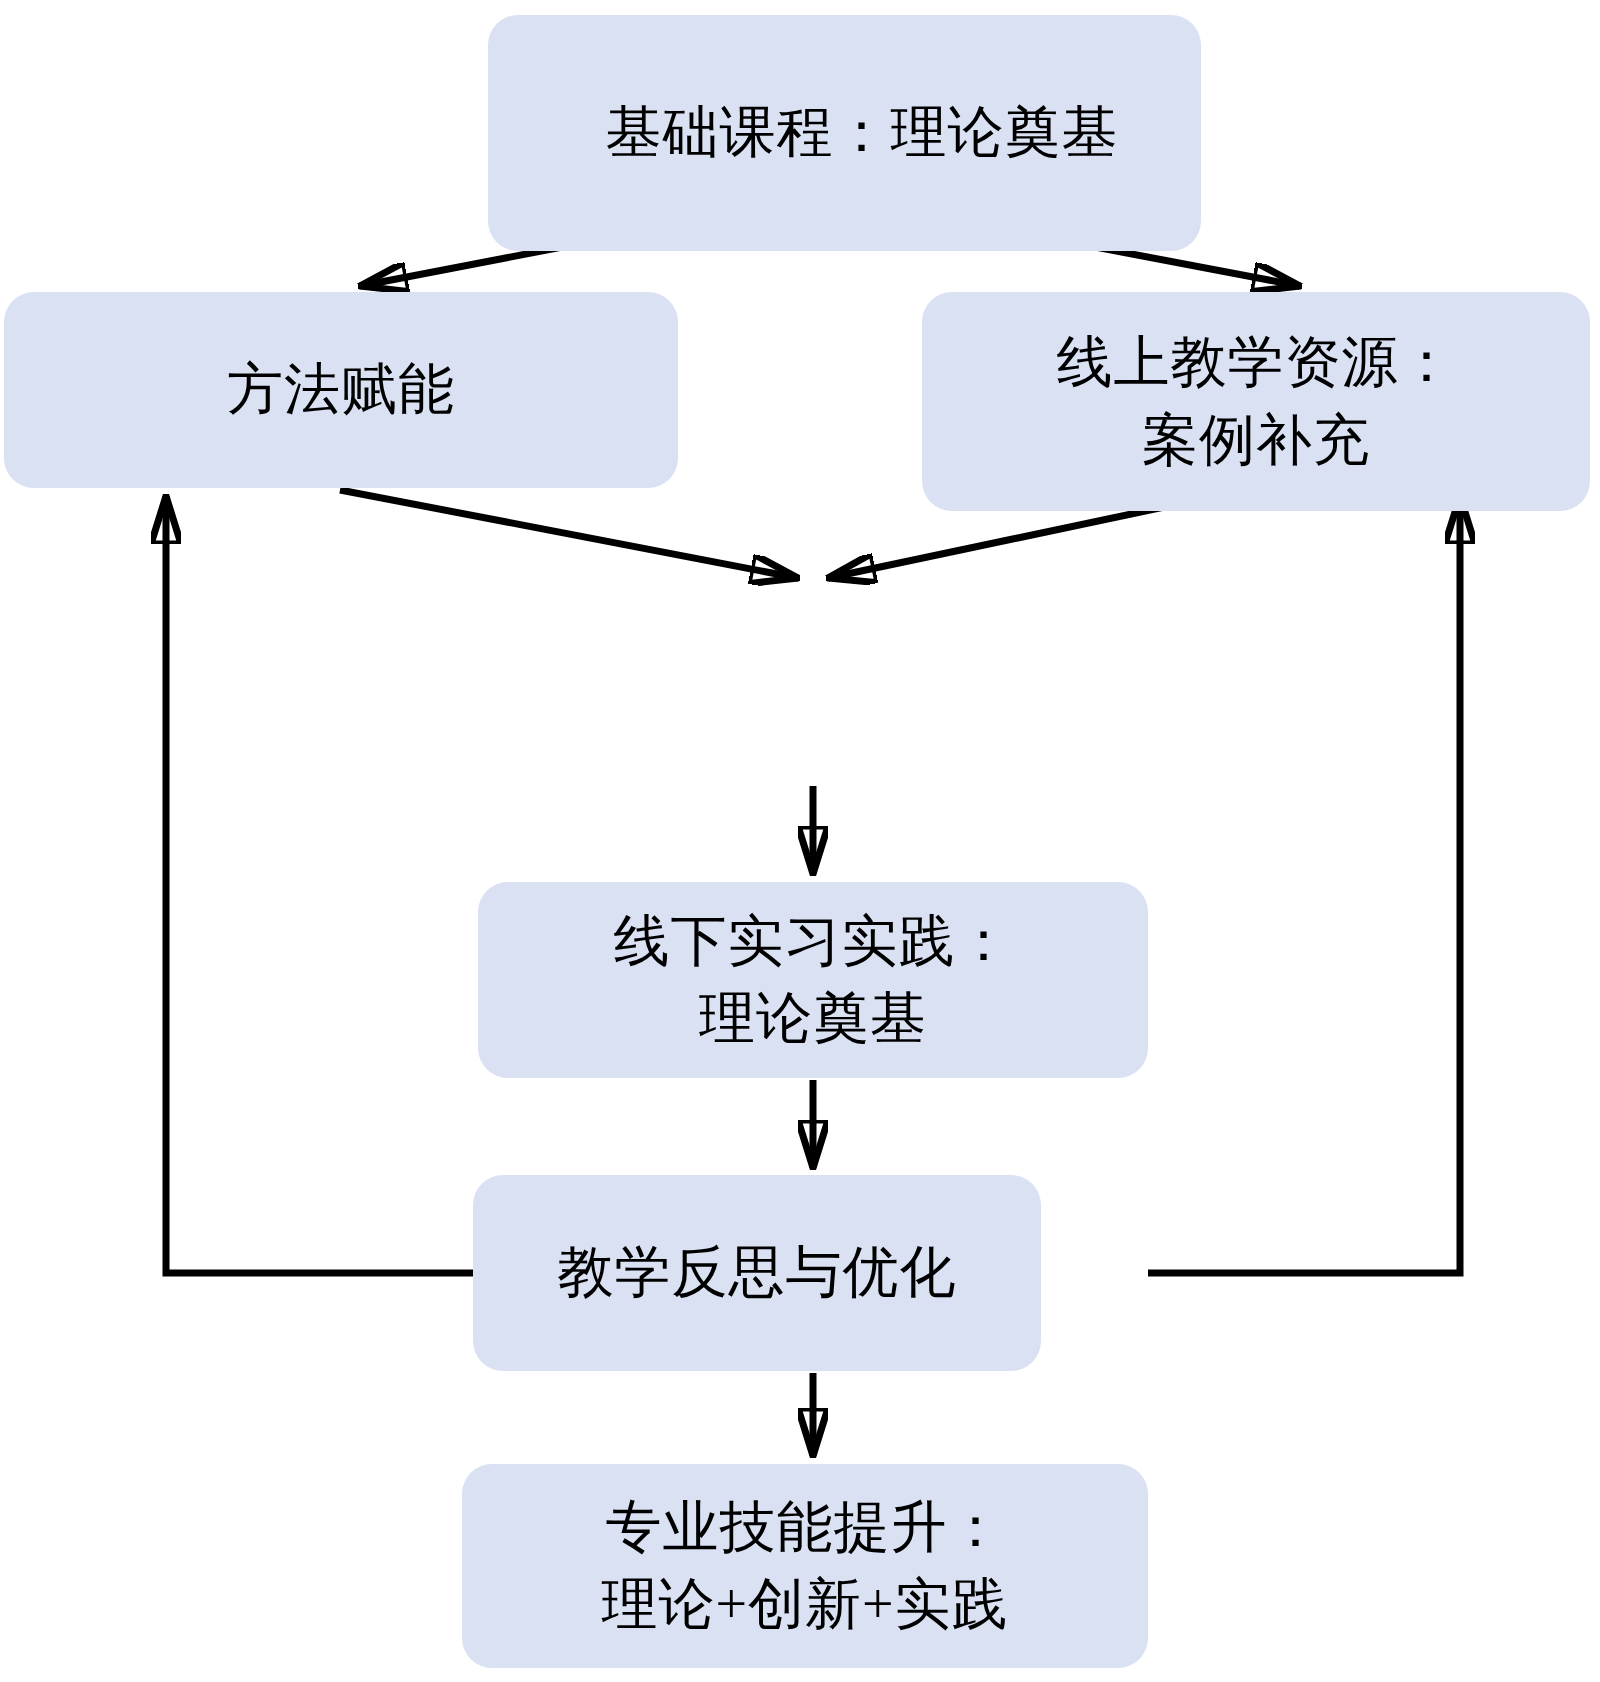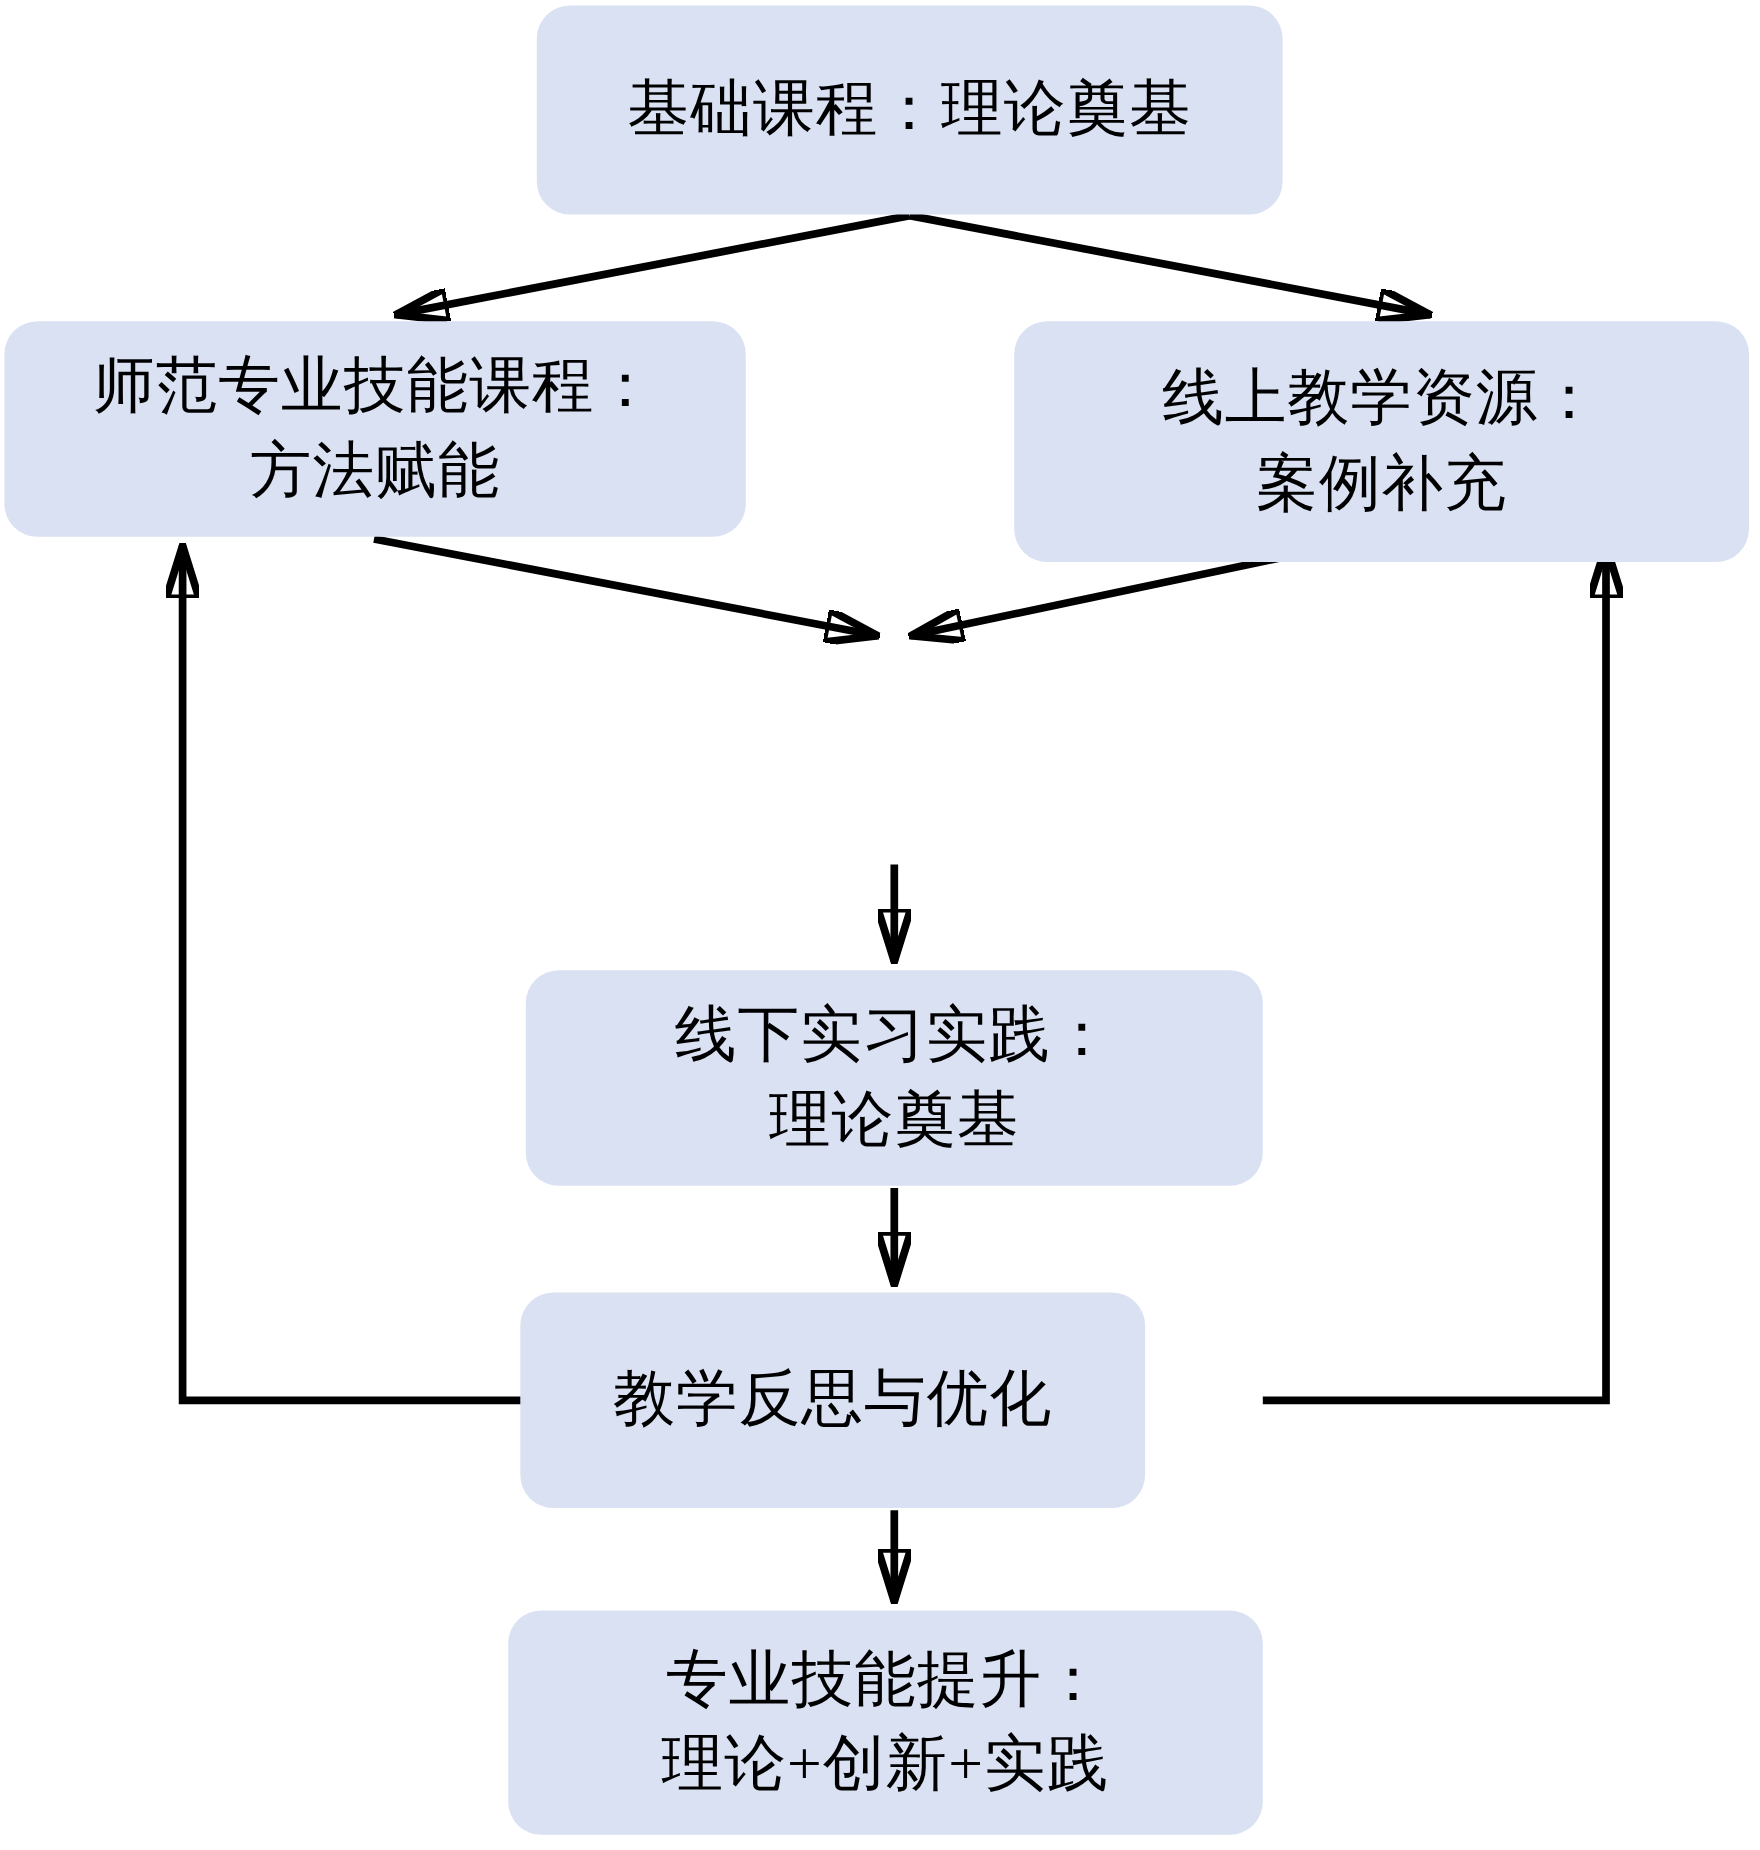--- a/index.html
+++ b/index.html
@@ -17,21 +17,21 @@
     background:#d9e1f3;
     border-radius:30px;
     display:flex;flex-direction:column;
     align-items:center;justify-content:center;
     text-align:center;
     color:#000000;
     font-size:56px;
     line-height:1.38;
     letter-spacing:1px;
   }
-  #n-foundation{left:488px;top:5px;width:678px;height:190px;}
+  #n-foundation{left:488px;top:15px;width:678px;height:236px;padding-left:35px;}
   #n-normal-skills{left:4px;top:292px;width:674px;height:196px;}
   #n-online-resources{left:922px;top:292px;width:668px;height:219px;}
   #n-virtual-platform{left:478px;top:588px;width:670px;height:196px;}
   #n-offline-practice{left:478px;top:882px;width:670px;height:196px;}
   #n-reflection{left:473px;top:1175px;width:568px;height:196px;}
   #n-skill-improvement{left:462px;top:1464px;width:686px;height:204px;}
 </style>
 </head>
 <body>
 
@@ -52,21 +52,20 @@
     <path d="M 813 1373 L 813 1456" marker-end="url(#arw)"></path>
     <path d="M 478 1273 L 166 1273 L 166 496" marker-end="url(#arw)"></path>
     <path d="M 1148 1273 L 1460 1273 L 1460 496" marker-end="url(#arw)"></path>
   </svg>
 
   <div class="node" id="n-foundation">
     <div class="line">基础课程：理论奠基</div>
   </div>
 
   <div class="node" id="n-normal-skills">
-    <div class="line">师范专业技能课程：</div>
     <div class="line">方法赋能</div>
   </div>
 
   <div class="node" id="n-online-resources">
     <div class="line">线上教学资源：</div>
     <div class="line">案例补充</div>
   </div>
 
 
   <div class="node" id="n-offline-practice">

